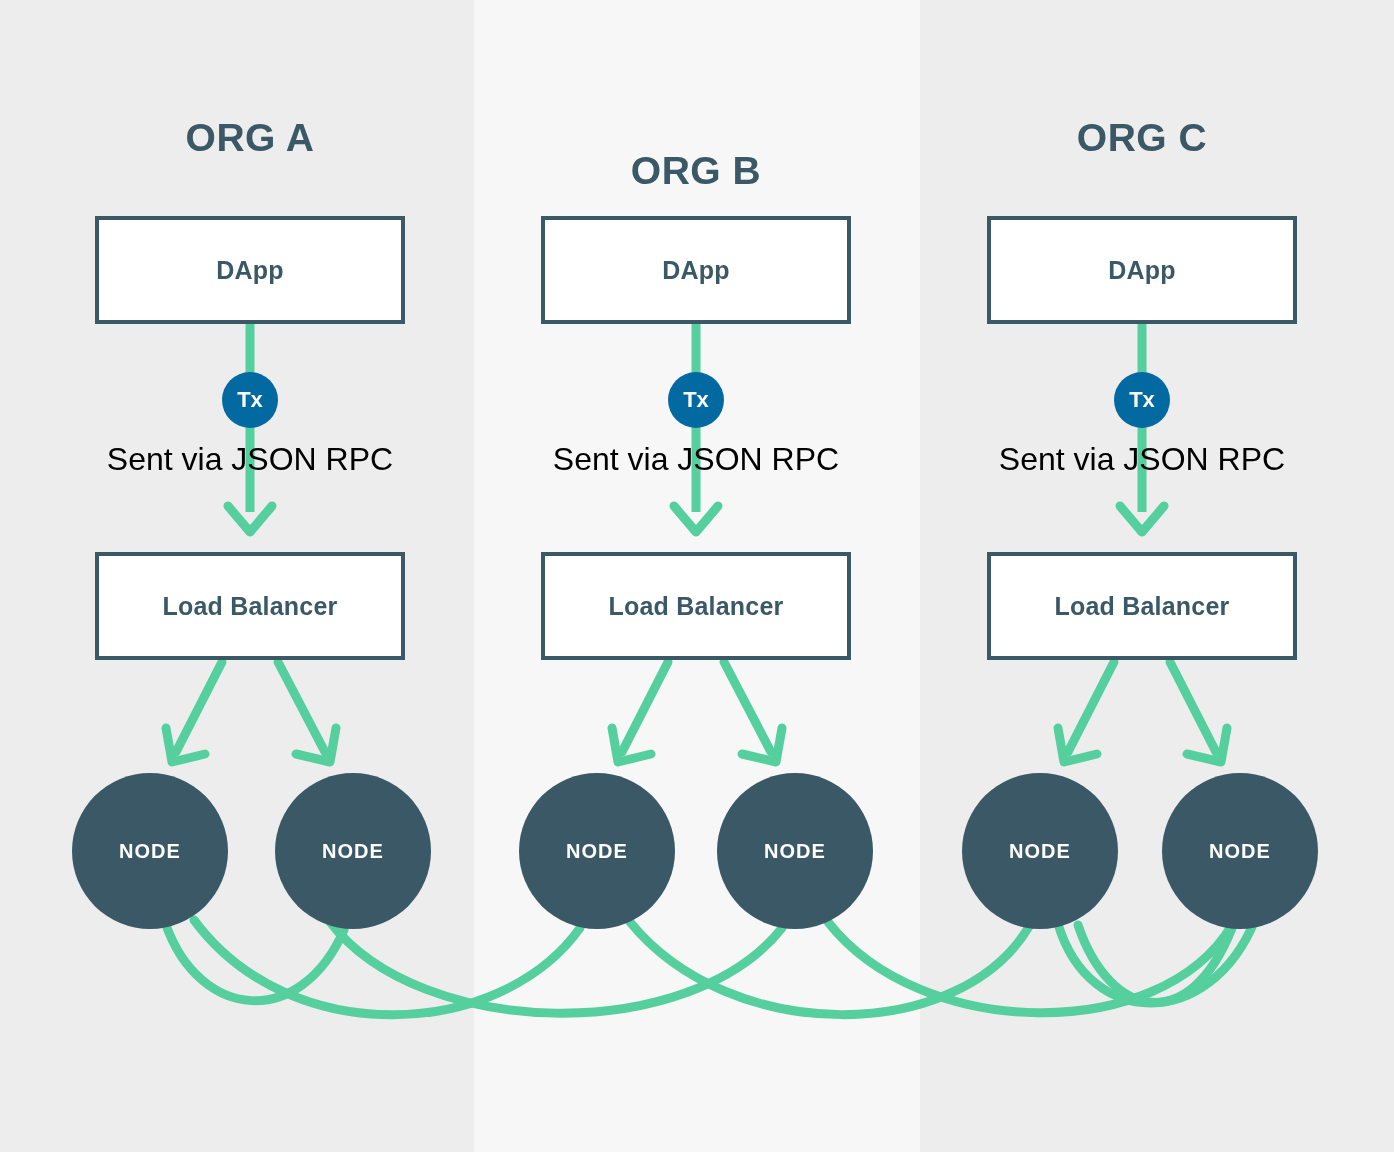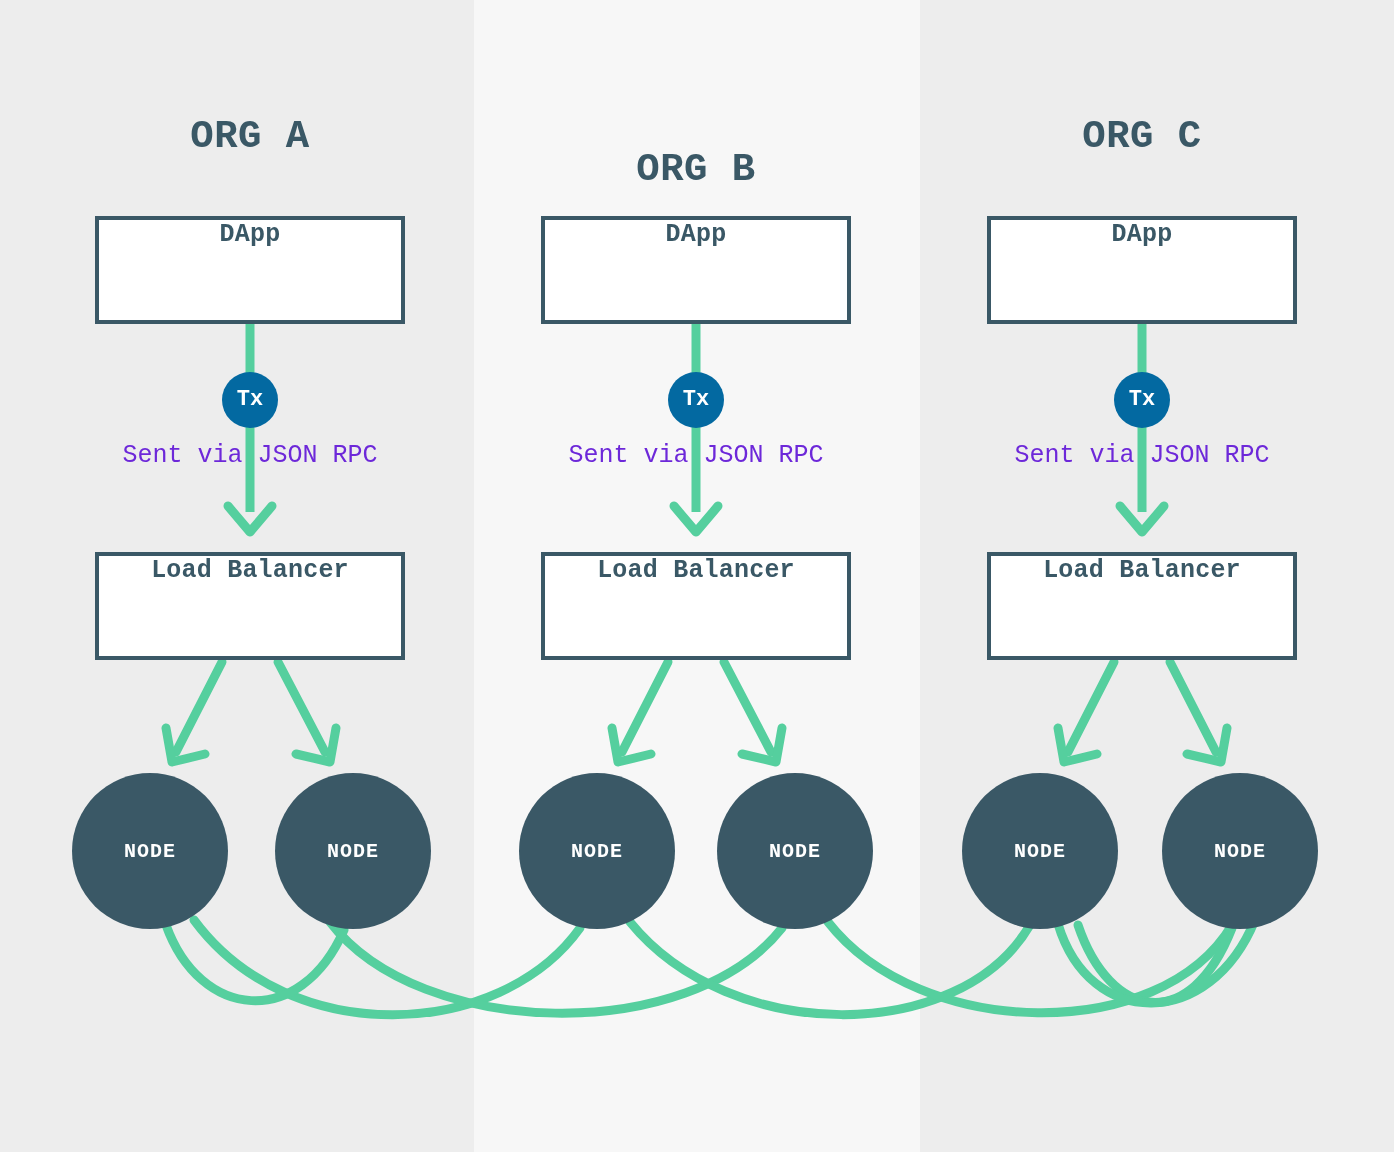--- a/index.html
+++ b/index.html
@@ -6,21 +6,21 @@
     margin: 0;
     padding: 0;
     background: #ededed;
   }
   #stage {
     position: relative;
     width: 1394px;
     height: 1152px;
     background: #ededed;
     overflow: hidden;
-    font-family: Liberation Mono, monospace;
+    font-family: Liberation Sans, sans-serif;
   }
   .band {
     position: absolute;
     top: 0;
     height: 1152px;
   }
   .band-mid {
     left: 474px;
     width: 446px;
     background: #f7f7f7;
@@ -42,21 +42,21 @@
     letter-spacing: 0.5px;
     line-height: 1;
     white-space: nowrap;
   }
   .node-box {
     position: absolute;
     box-sizing: border-box;
     background: #ffffff;
     border: 4px solid #3a5866;
     display: flex;
-    align-items: flex-start;
+    align-items: center;
     justify-content: center;
   }
   .node-box span {
     font-size: 25px;
     font-weight: bold;
     color: #3a5866;
     letter-spacing: 0.2px;
   }
   .tx-badge {
     position: absolute;
@@ -70,22 +70,22 @@
   }
   .tx-badge span {
     color: #ffffff;
     font-size: 22px;
     font-weight: bold;
     line-height: 1;
   }
   .rpc-label {
     position: absolute;
     text-align: center;
-    font-size: 25px;
-    color: #6d28d9;
+    font-size: 32px;
+    color: #000000;
     white-space: nowrap;
     line-height: 1;
   }
   .circle-node {
     position: absolute;
     width: 156px;
     height: 156px;
     border-radius: 50%;
     background: #3a5866;
     display: flex;

